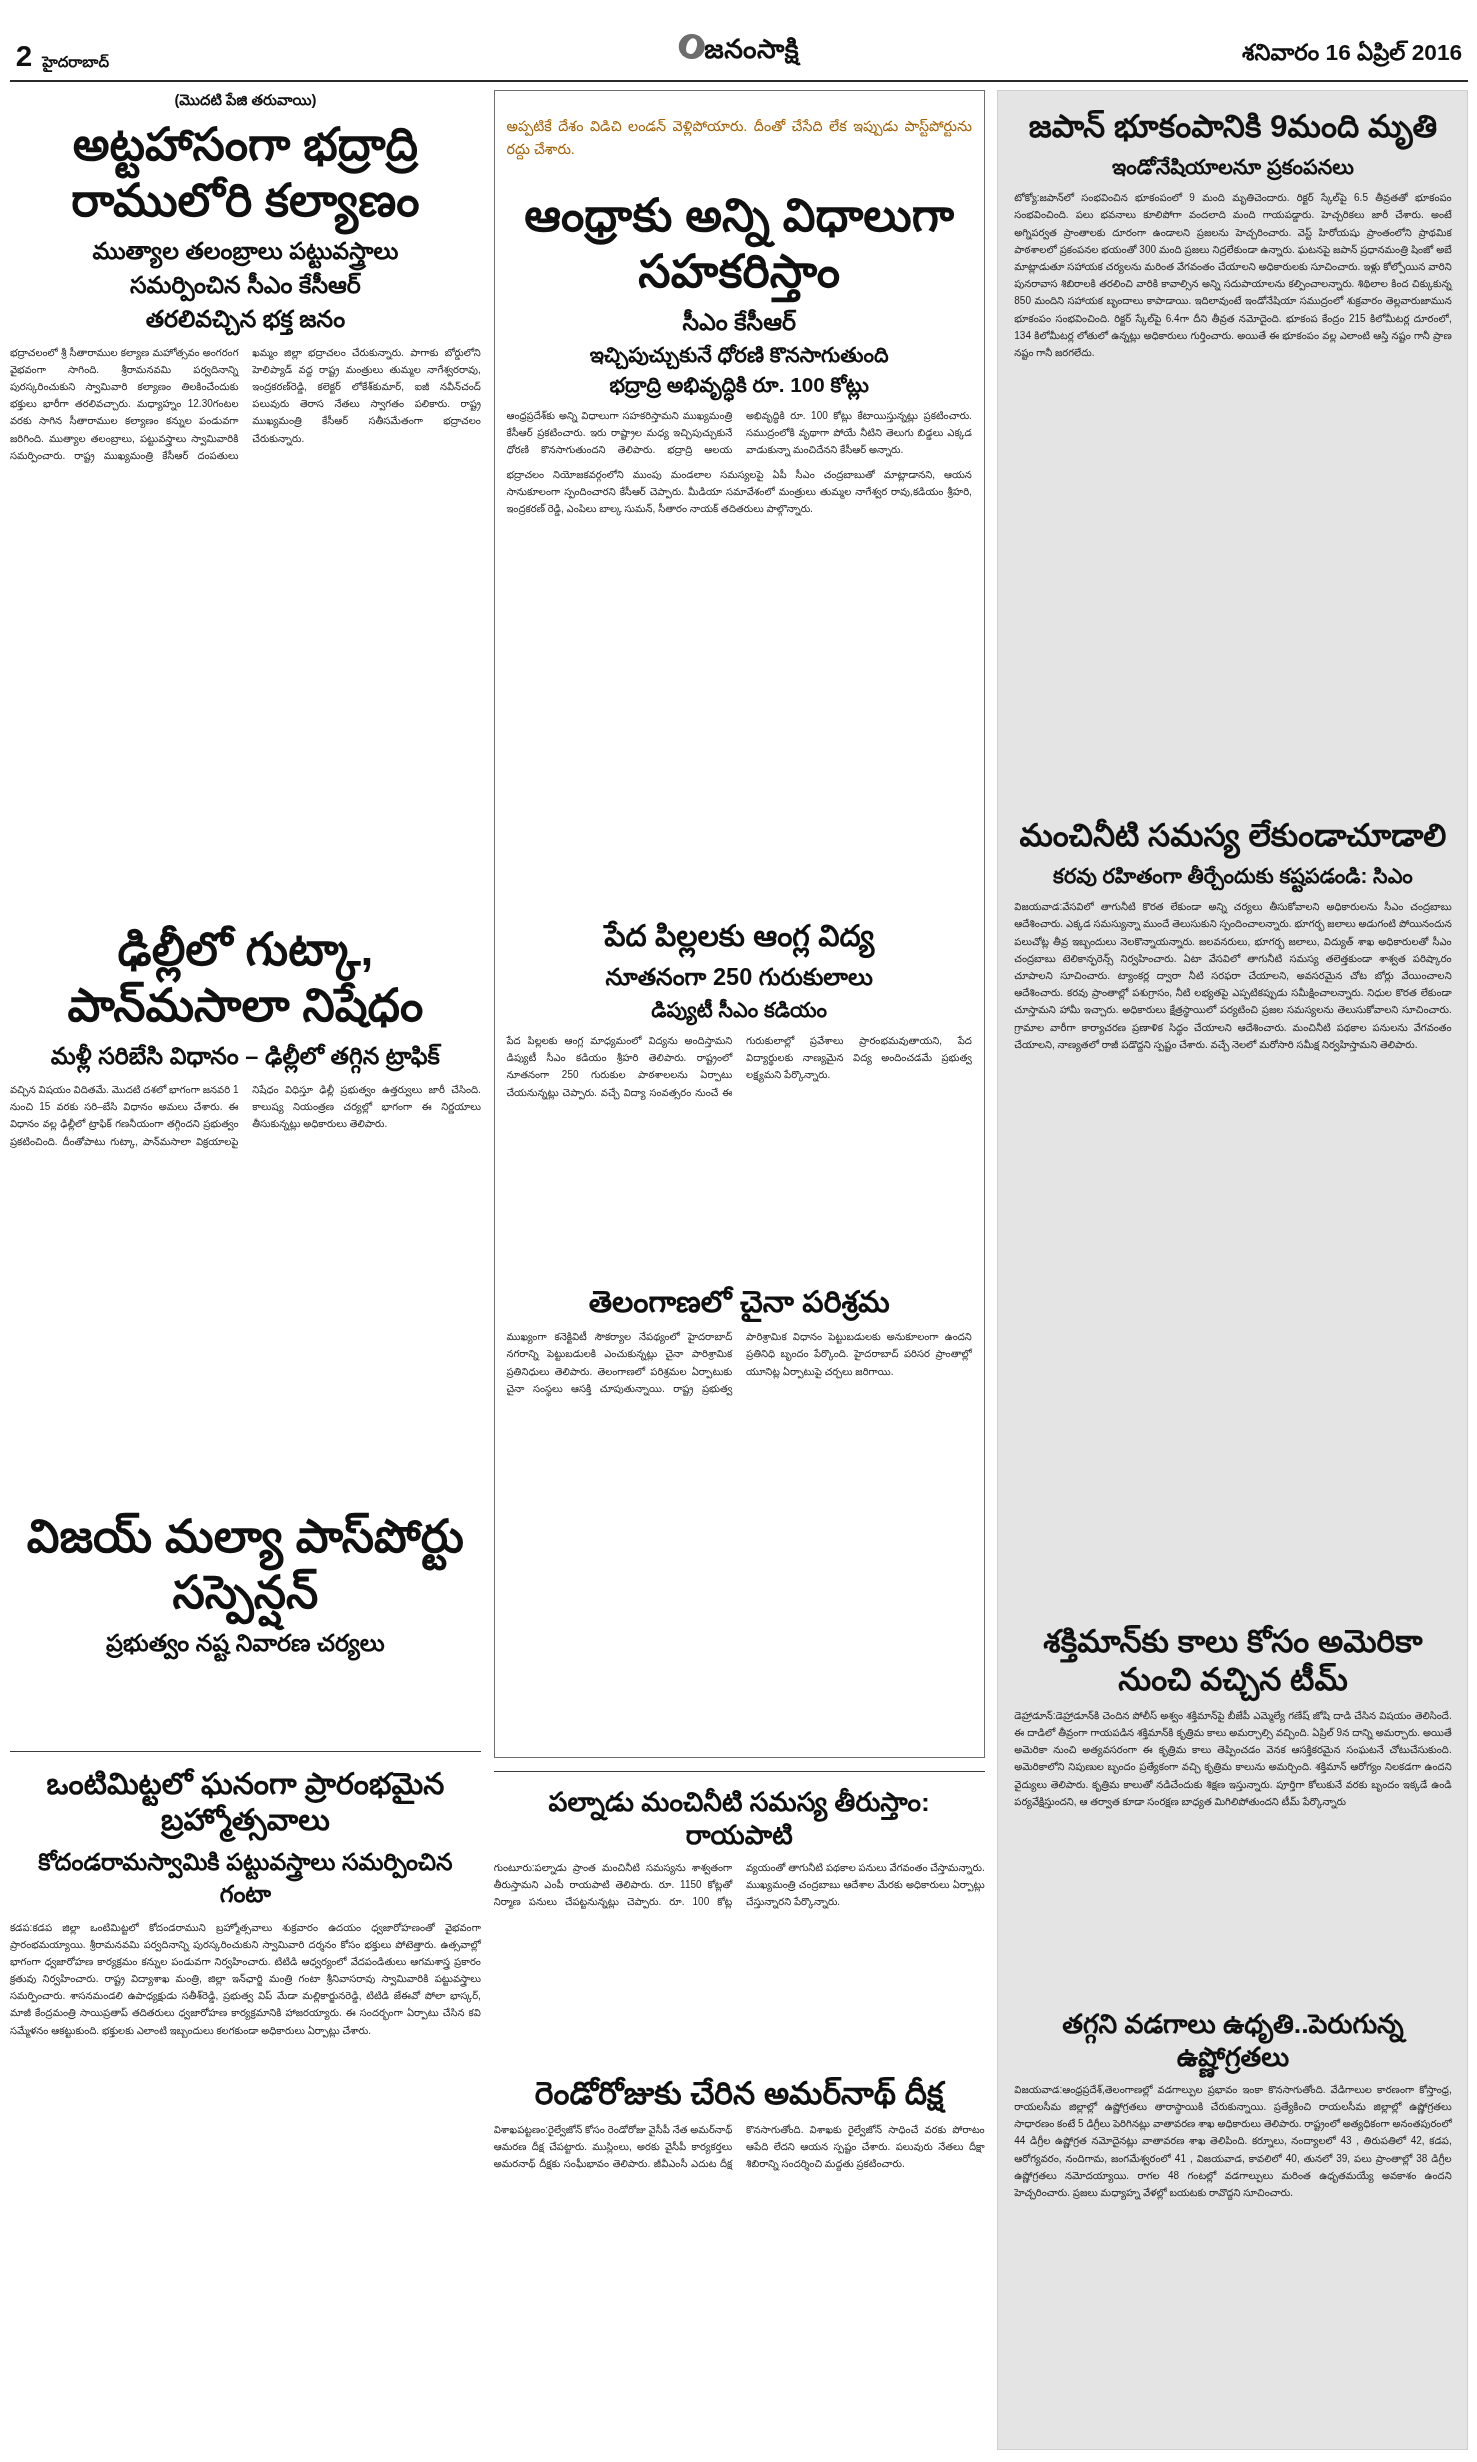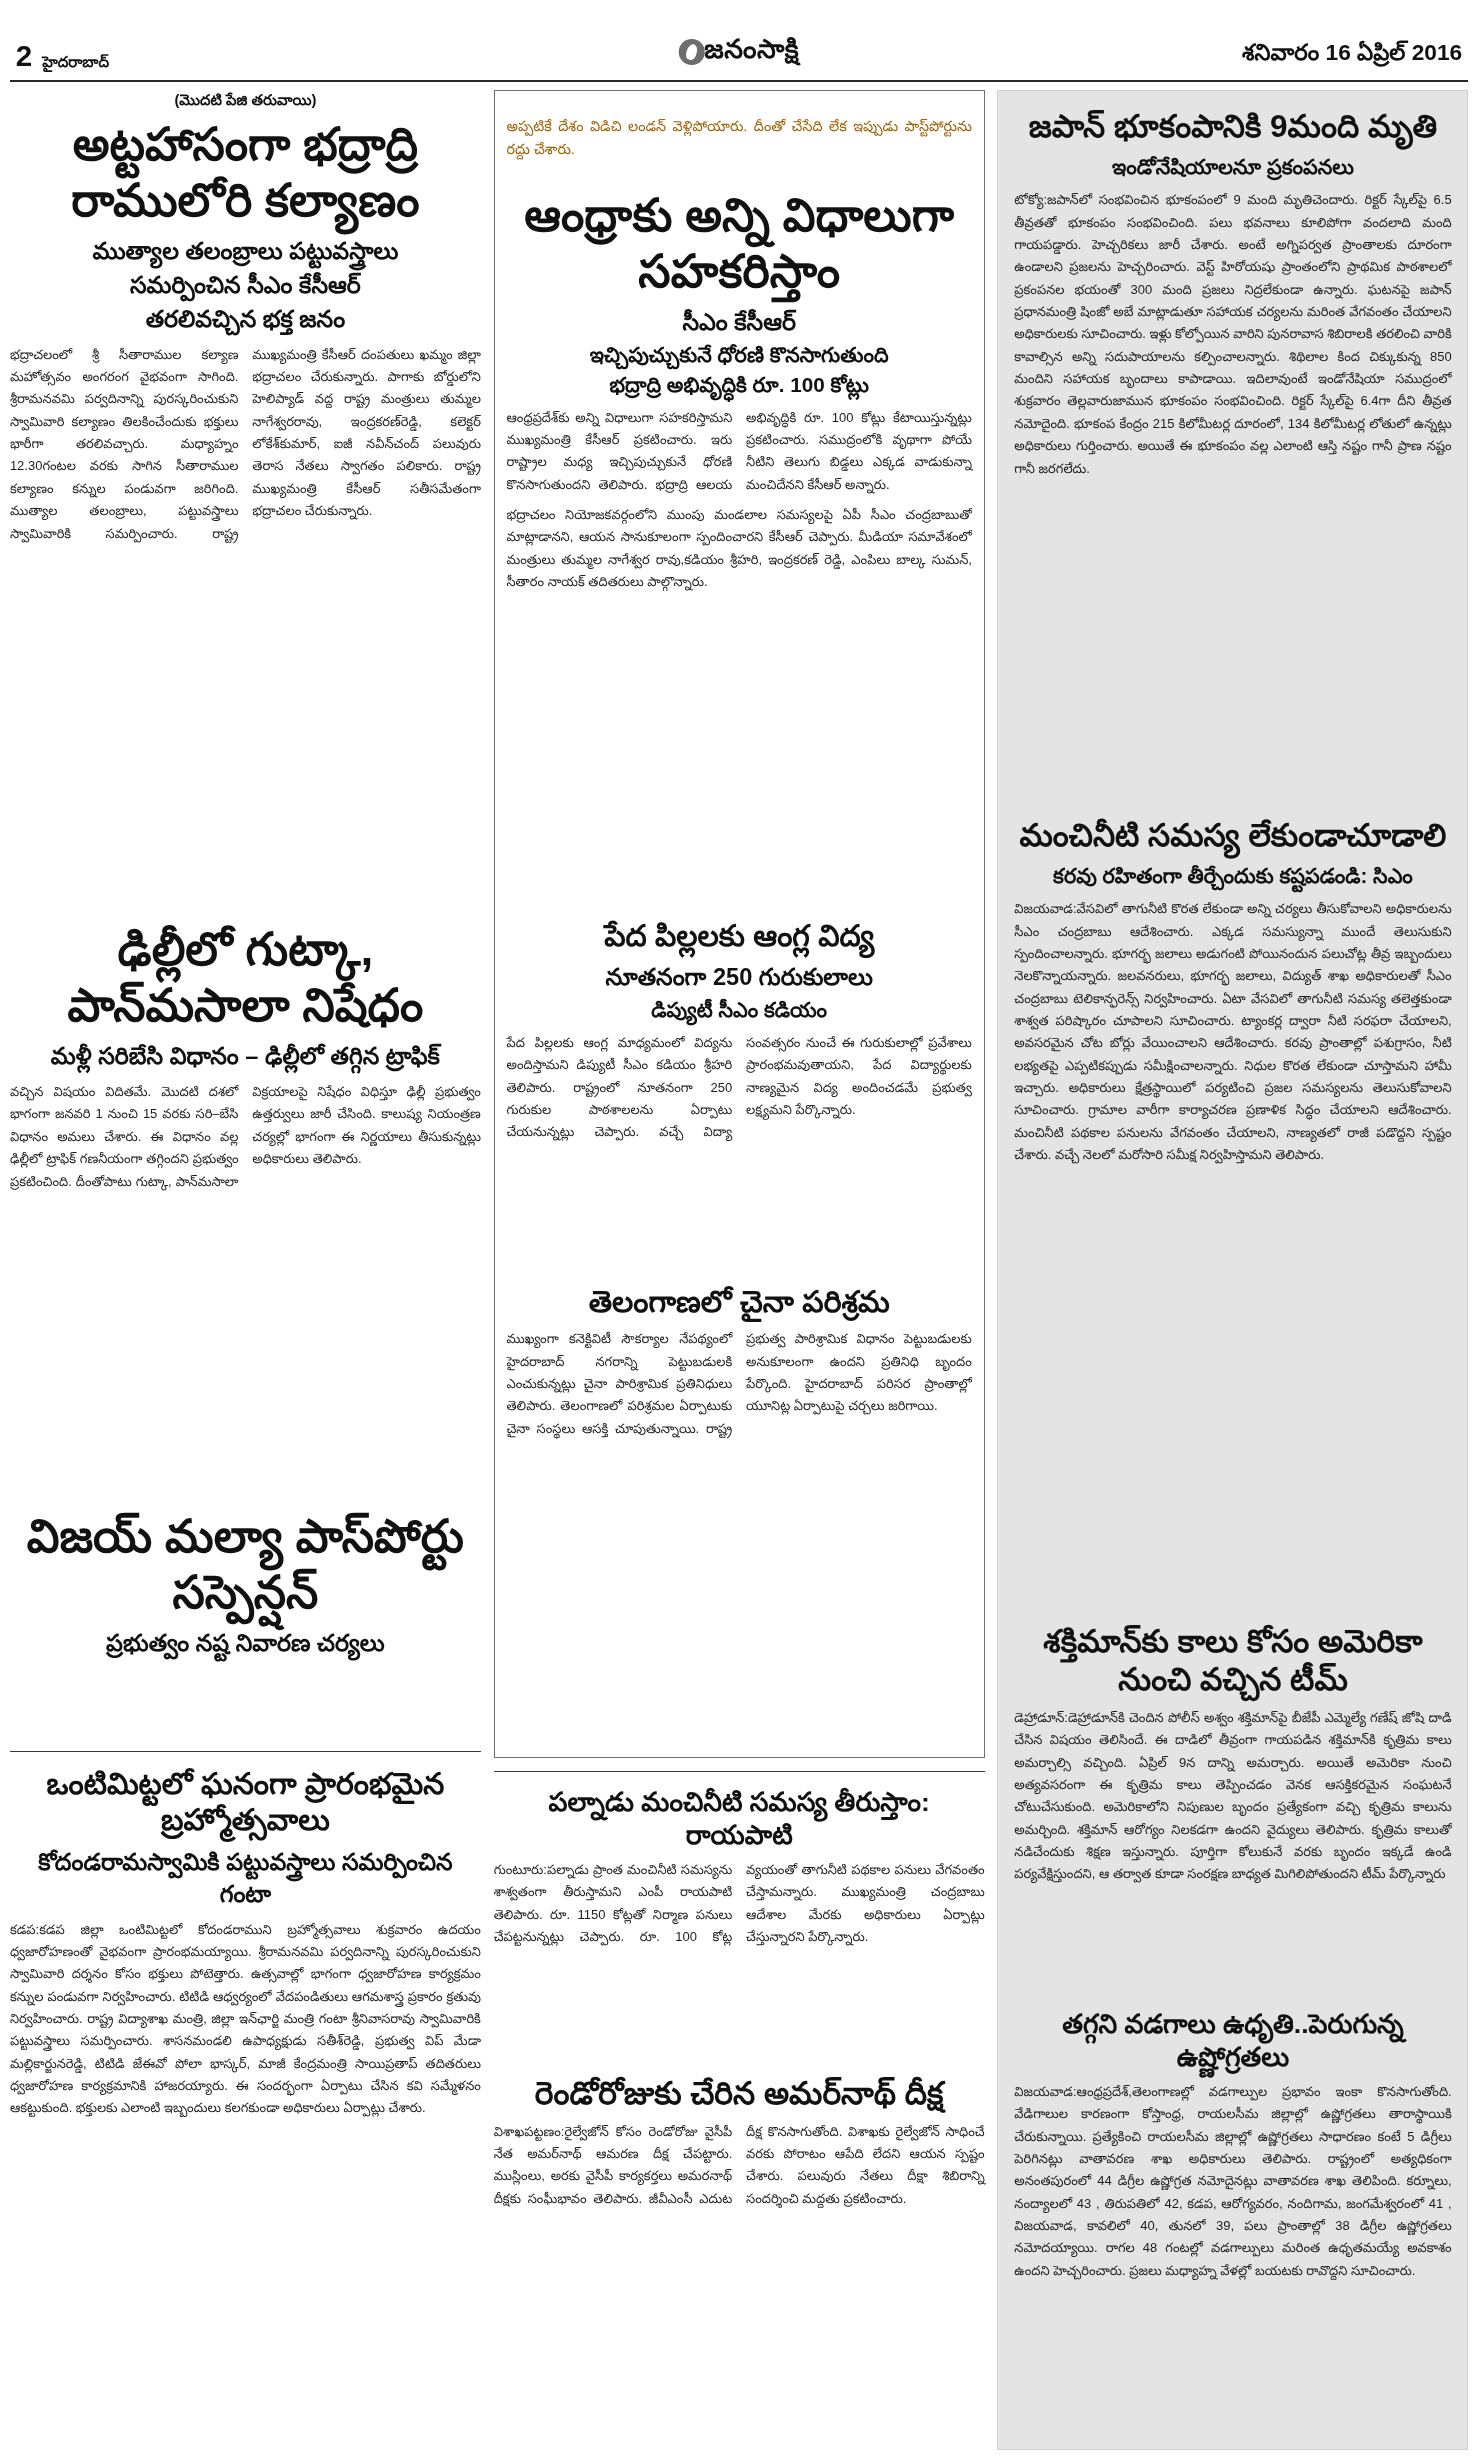--- a/index.html
+++ b/index.html
@@ -9,21 +9,21 @@
     overflow:hidden;position:relative;
   }
   
   .masthead-bar{
     display:flex;justify-content:space-between;align-items:flex-end;
     padding:29.6px 15.8px 5.9px 15.8px;height:41px;box-sizing:content-box;
   }
   .mh-left{display:flex;align-items:flex-end;gap:9.9px;}
   .mh-pageno{font-size:29.6px;font-weight:bold;line-height:1;}
   .mh-edition{font-size:15px;font-weight:bold;line-height:1.1;}
-  .mh-center{display:flex;align-items:center;gap:0;position:absolute;left:50%;transform:translateX(-50%);}
+  .mh-center{display:flex;gap:0;position:absolute;left:50%;transform:translateX(-50%);}
   .mh-logo{width:25.6px;height:25.6px;border-radius:50%;background:#6d6d6d;position:relative;display:inline-block;}
   .mh-logo:before{content:"";position:absolute;left:7.9px;top:4.9px;width:9.9px;height:15.8px;background:#fff;border-radius:50% 50% 40% 40%;transform:rotate(18deg);}
   .mh-title{font-size:26.6px;font-weight:bold;letter-spacing:0.5px;}
   .mh-date{font-size:22.7px;font-weight:bold;}
   .top-rule{border:0;border-top:2px solid #2a2a2a;margin:3.9px 9.9px 0 9.9px;}
 
   
   .page-grid{
     display:grid;grid-template-columns:471px 491px 471px;
     column-gap:12.8px;padding:7.9px 9.9px 0 9.9px;align-items:start;
@@ -33,21 +33,21 @@
   .kicker{font-size:14.8px;font-weight:bold;text-align:center;margin:2px 0 3.9px;}
   .hl{font-weight:bold;text-align:center;line-height:1.22;margin:0 0 7.9px;}
   .hl-xl{font-size:46px;}
   .hl-lg{font-size:30px;}
   .hl-md{font-size:31.5px;}
   .hl-sm{font-size:26.6px;}
   .sub{font-weight:bold;text-align:center;line-height:1.35;margin:2px 0;}
   .sub-lg{font-size:23.6px;}
   .sub-md{font-size:20.7px;}
   .body-txt{
-    font-size:13px;line-height:1.72;text-align:justify;color:#1c1c1c;
+    font-size:10px;line-height:1.72;text-align:justify;color:#1c1c1c;
     margin-top:7.9px;
   }
   .two-col{column-count:2;column-gap:13.8px;}
   .sect-rule{border:0;border-top:1.5px solid #3a3a3a;margin:13.8px 0;}
   article{display:block;}
 
   
   .blk-a1{min-height:829px;}
   .blk-a2{min-height:587px;}
   .blk-a3{min-height:229px;}

